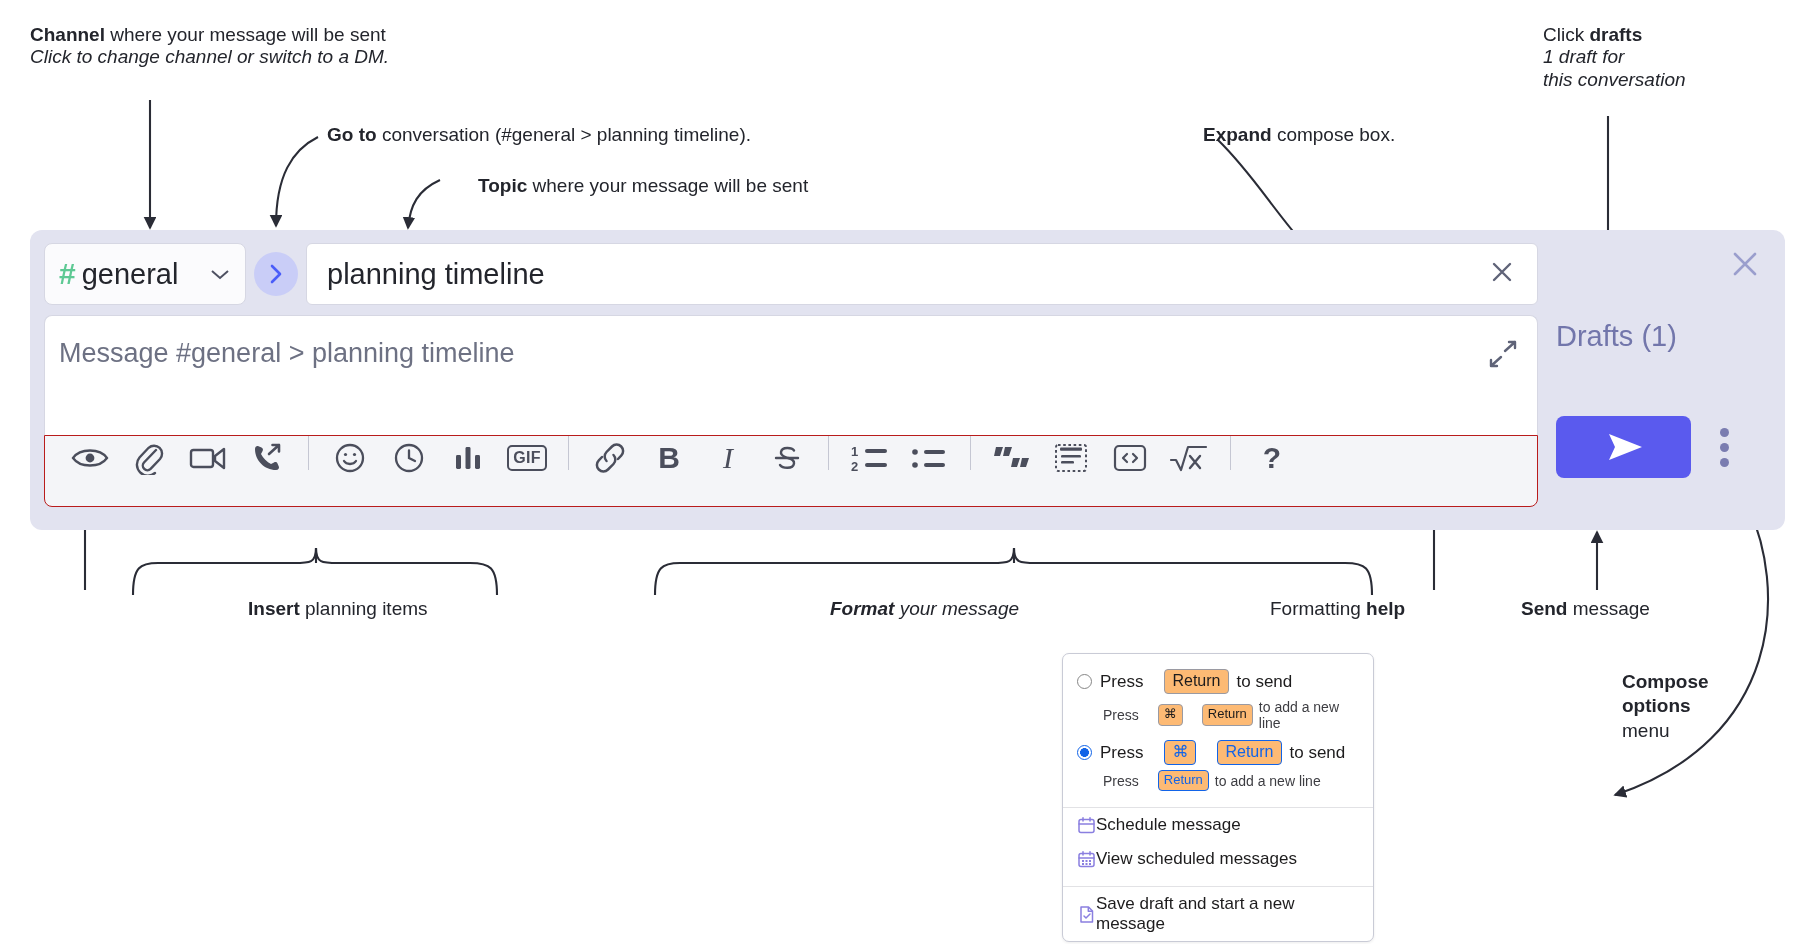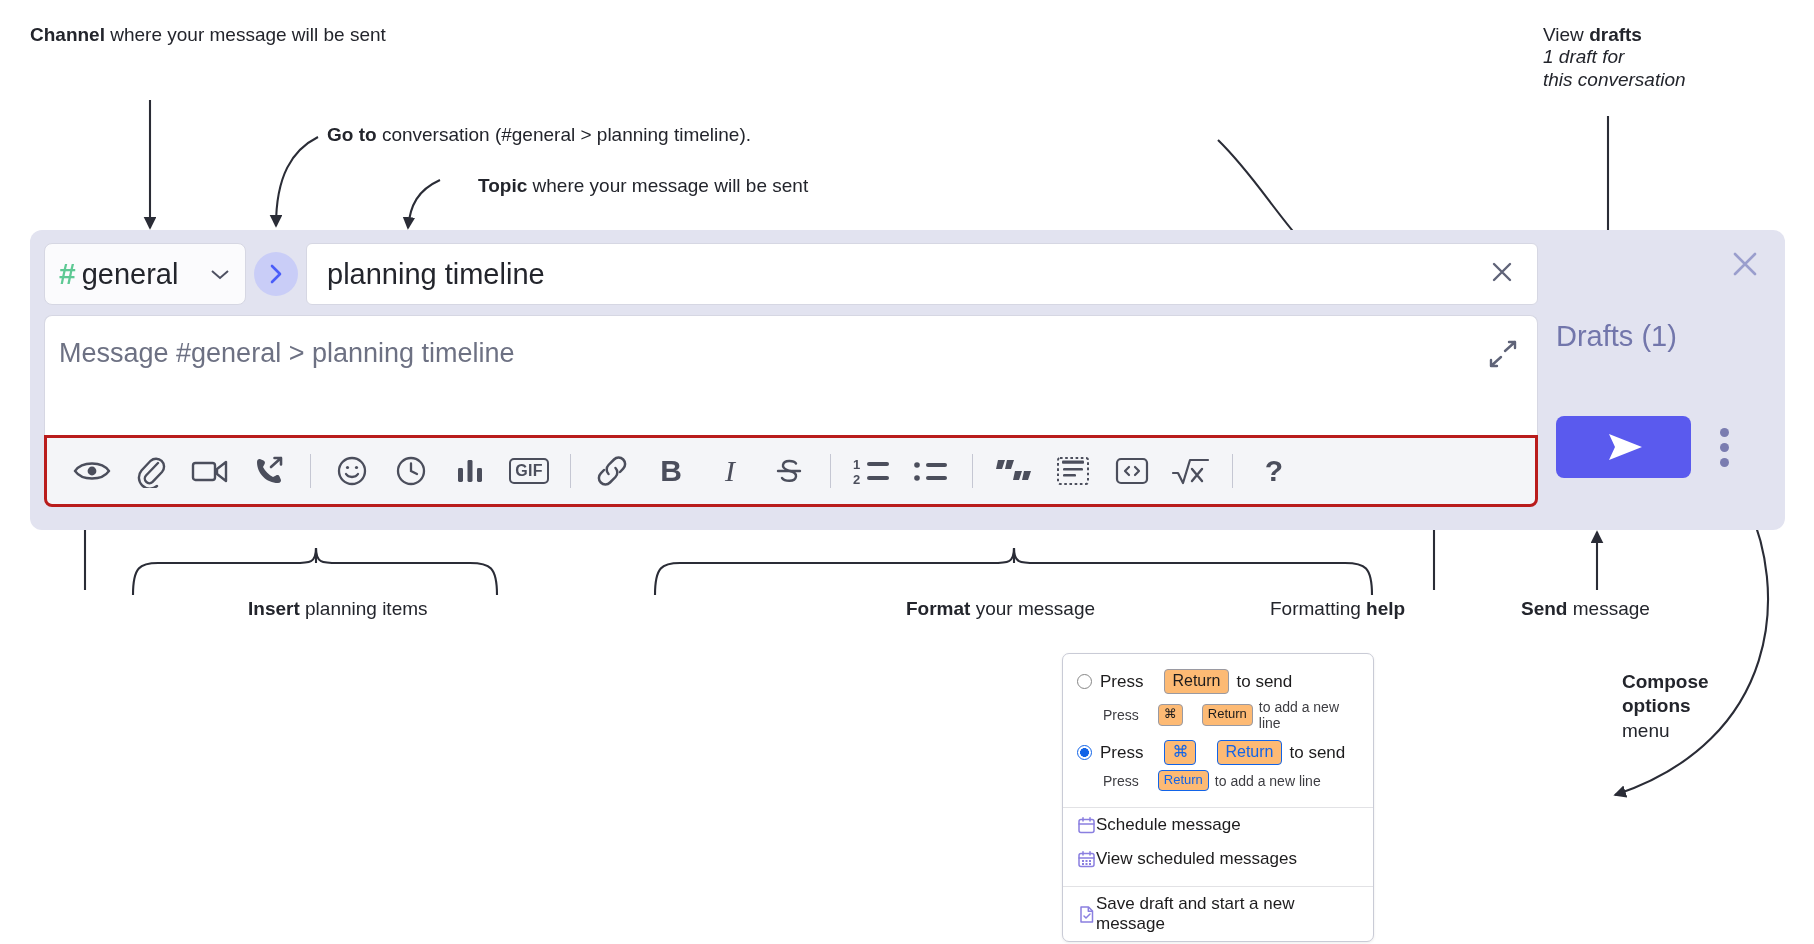--- a/index.html
+++ b/index.html
@@ -57,22 +57,22 @@
     background:#ffffff; border:1px solid #d6d7e3; border-radius:8px 8px 0 0;
     border-bottom:none;
   }
   #message-placeholder {
     position:absolute; left:14px; top:22px; font-size:27px; color:#6d7183;
   }
   #expand-btn { position:absolute; right:18px; top:22px; }
 
   #toolbar {
     position:absolute; left:0; top:192px; width:100%; height:72px;
-    background:#f4f5f8; border:3px solid #b91c1c; border-radius:0 0 8px 8px;
-    display:flex; align-items:center; padding:0 16px; gap:1px;
+    background:#f4f5f8; border:1px solid #b91c1c; border-radius:0 0 8px 8px;
+    display:flex; align-items:flex-start; padding:0 16px; gap:1px;
   }
   .tb { width:44px; height:44px; display:flex; align-items:center; justify-content:center;
         color:#4b4e5c; margin:0 7px; }
   .tb svg { display:block; }
   .tb-sep { width:1px; height:34px; background:#c5c7d3; margin:0 11px; }
   .tb-gif {
     border:2px solid #4b4e5c; border-radius:5px; font-size:16px; font-weight:bold;
     padding:2px 4px; letter-spacing:.3px; color:#4b4e5c;
   }
   .tb-bold { font-size:30px; font-weight:bold; }
@@ -151,33 +151,37 @@
       <path d="M133,595 C133,567 140,563 158,563 L294,563 C310,563 316,563 316,548 C316,563 322,563 338,563 L470,563 C490,563 497,567 497,595" stroke-width="2.1"></path>
       <path d="M316,548 L316,563"></path>
 
       <path d="M655,595 C655,567 662,563 680,563 L992,563 C1008,563 1014,563 1014,548 C1014,563 1020,563 1036,563 L1345,563 C1365,563 1372,567 1372,595"></path>
       <path d="M1014,548 L1014,563"></path>
     </g>
   </svg>
 
   <div class="abs anno" style="left:30px; top:24px;">
     <div><b>Channel</b><span> where your message will be sent</span></div>
+    <div class="anno-i">Click to change channel or switch to a DM.</div>
   </div>
 
   <div class="abs anno" style="left:327px; top:124px;">
     <b>Go to</b><span> conversation (#general &gt; planning timeline).</span>
   </div>
 
   <div class="abs anno" style="left:478px; top:175px;">
     <b>Topic</b><span> where your message will be sent</span>
   </div>
 
+  <div class="abs anno" style="left:1203px; top:124px;">
+    <b>Expand</b><span> compose box.</span>
+  </div>
 
   <div class="abs anno" style="left:1543px; top:24px;">
-    <div><span>View </span><b>drafts</b></div>
+    <div><span>Click </span><b>drafts</b></div>
     <div class="anno-i">1 draft for</div>
     <div class="anno-i">this conversation</div>
   </div>
 
   <div class="abs" id="compose-widget">
 
     <div id="compose-left">
 
       <div class="row-head">
 
@@ -376,21 +380,21 @@
         <span class="dot3"></span>
       </div>
     </div>
   </div>
 
 
   <div class="abs anno" style="left:248px; top:598px;">
     <b>Insert</b><span> planning items</span>
   </div>
 
-  <div class="abs anno" style="left:906px; top:598px;">
+  <div class="abs anno" style="left:830px; top:598px;font-style:italic;">
     <b>Format</b><span> your message</span>
   </div>
 
   <div class="abs anno" style="left:1270px; top:598px;">
     <span>Formatting </span><b>help</b>
   </div>
 
   <div class="abs anno" style="left:1521px; top:598px;">
     <b>Send</b><span> message</span>
   </div>

